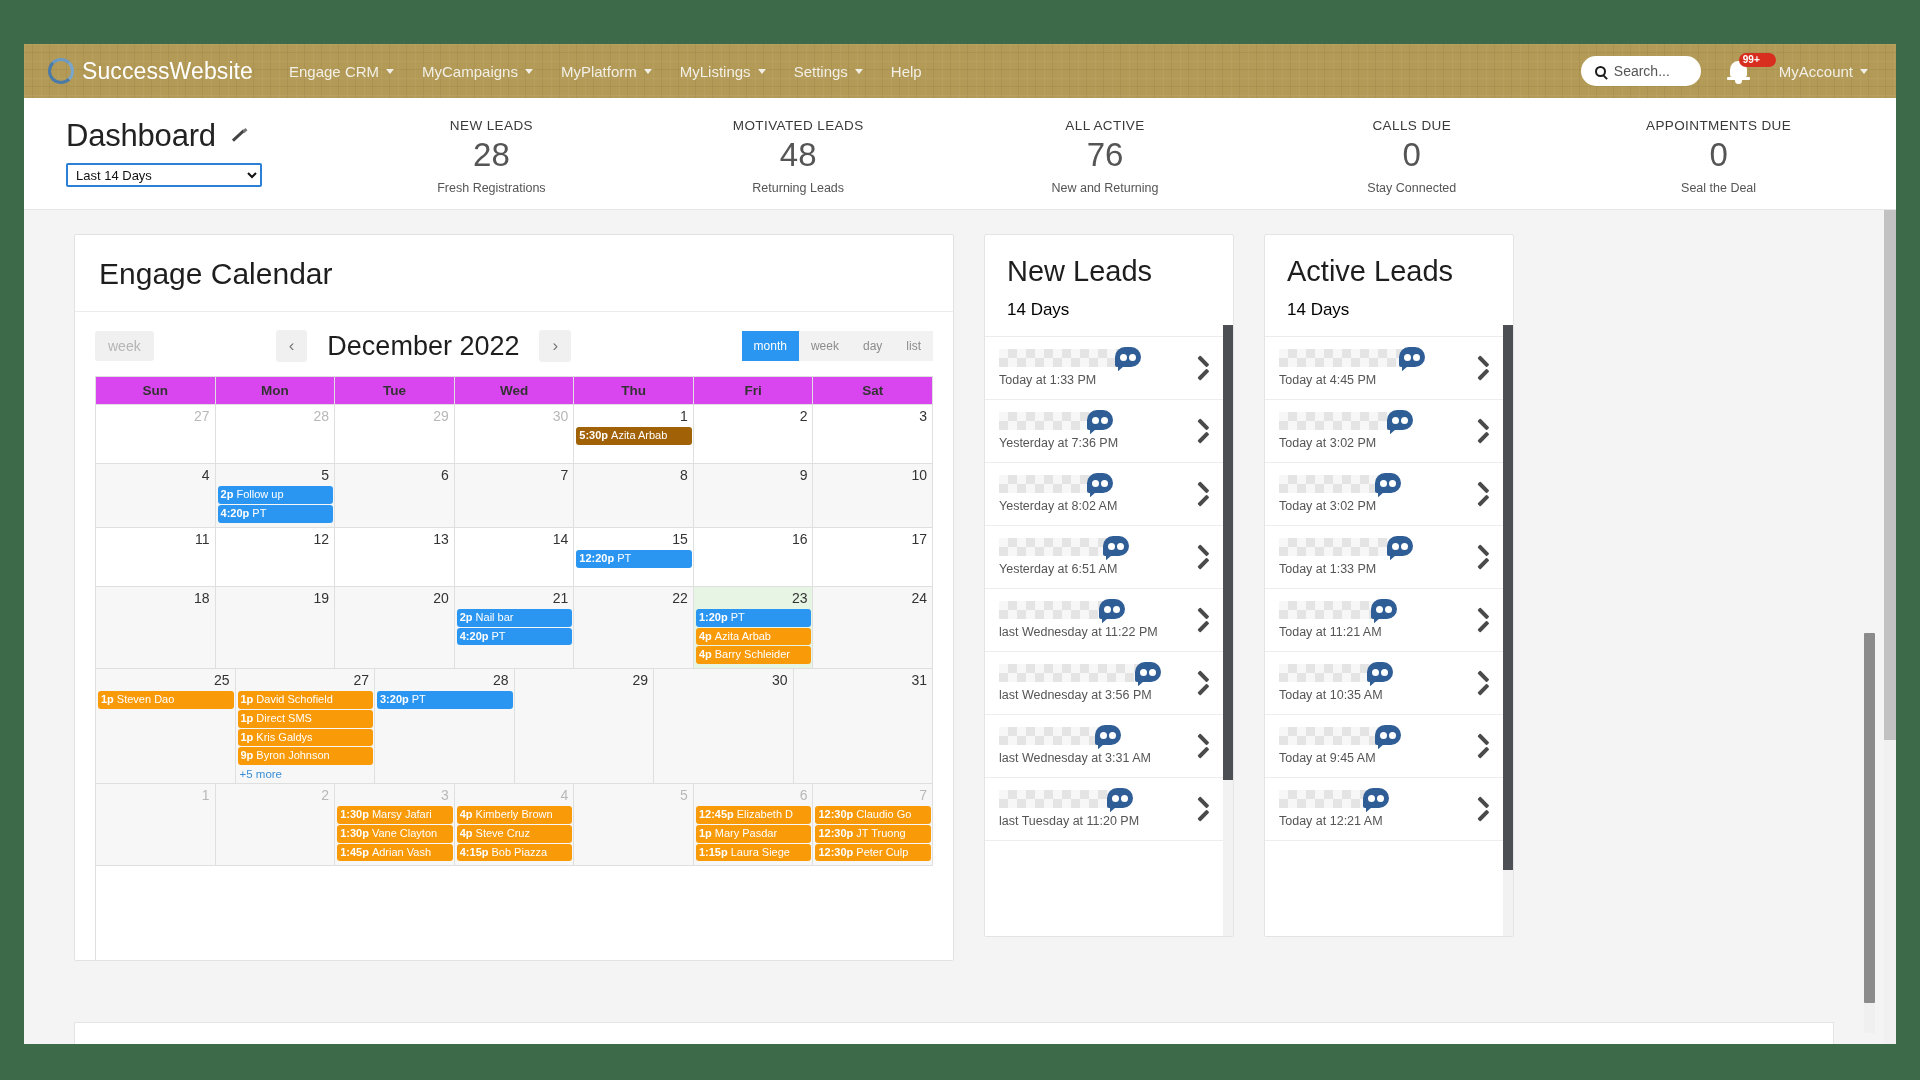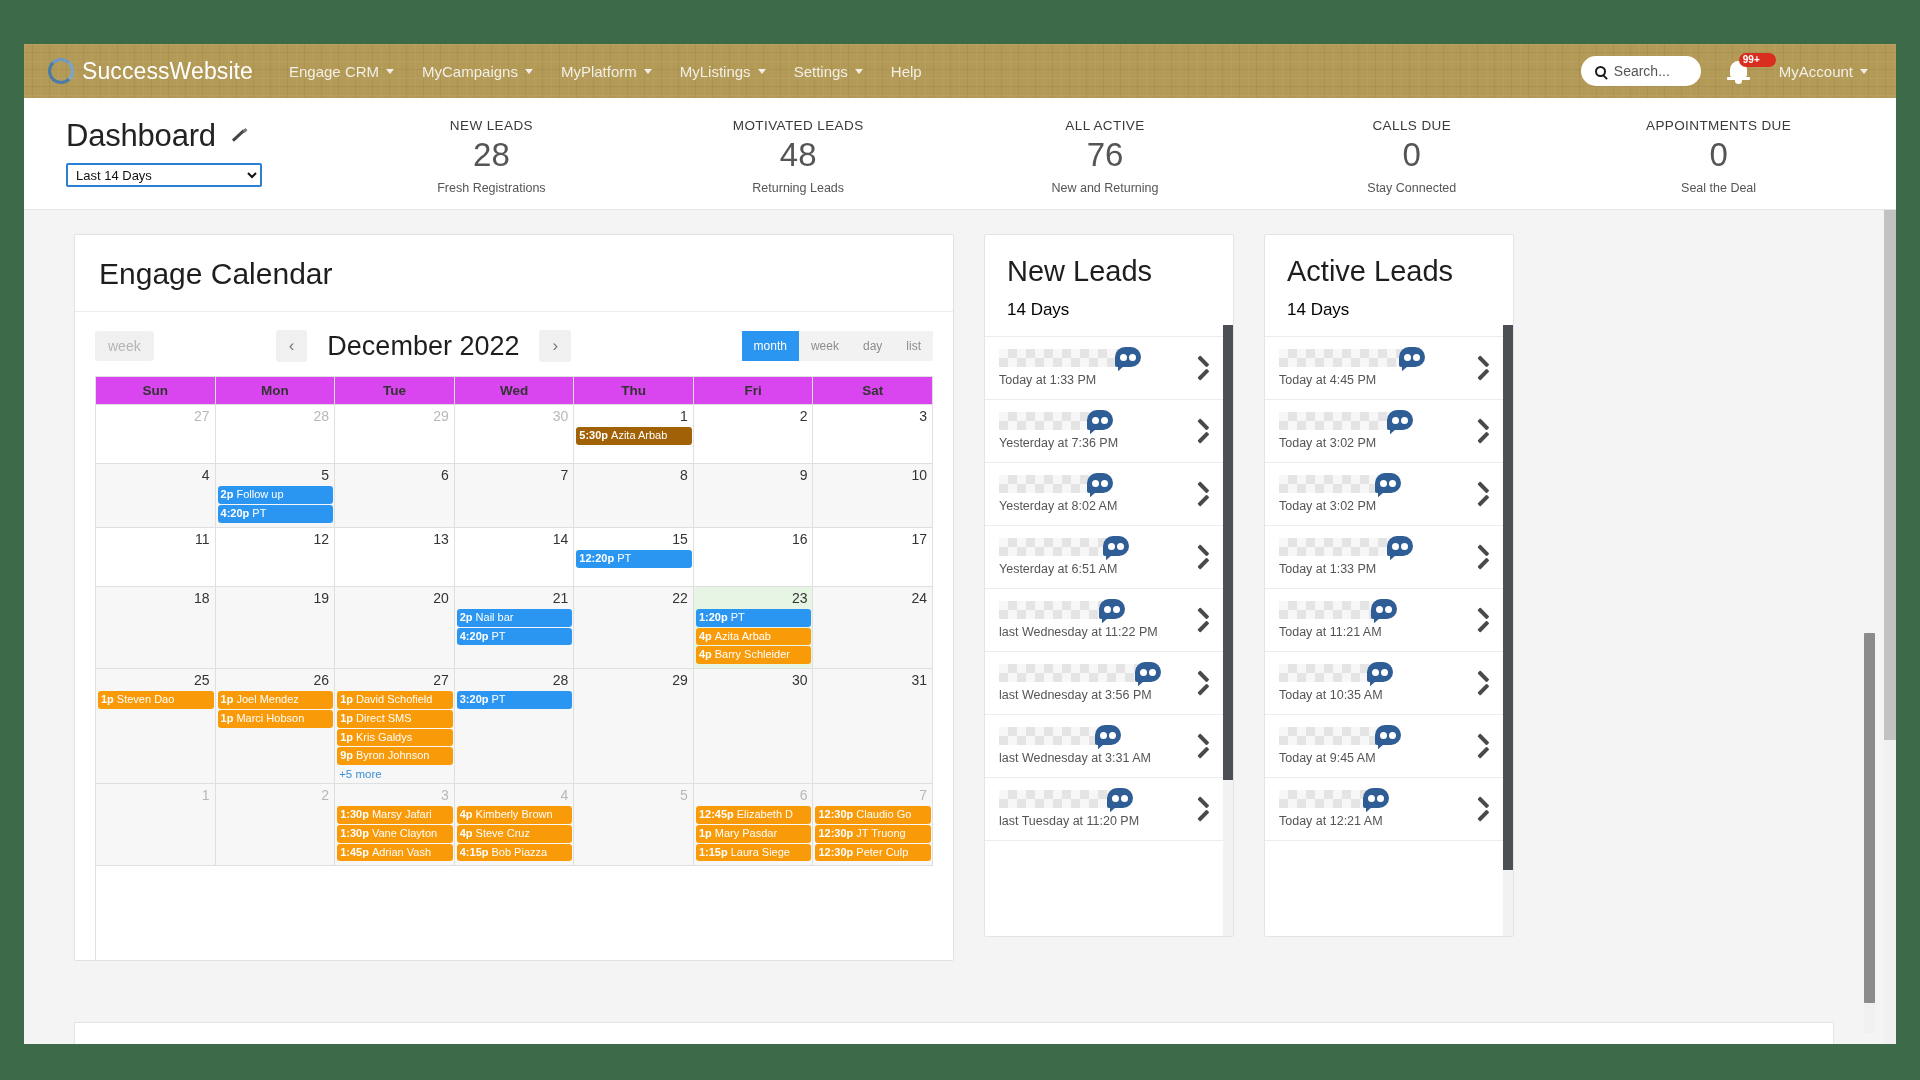--- a/index.html
+++ b/index.html
@@ -742,25 +742,20 @@
                 <div class="day shaded">
                   <div class="daynum">24</div>
                 </div>
               </div>
               <div class="week">
                 <div class="day shaded">
                   <div class="daynum">25</div>
                   <div class="ev orange"><b>1p</b><span>Steven Dao</span></div>
                 </div>
                 <div class="day shaded">
-                  <div class="daynum">26</div>
-                  <div class="ev orange"><b>1p</b><span>Joel Mendez</span></div>
-                  <div class="ev orange"><b>1p</b><span>Marci Hobson</span></div>
-                </div>
-                <div class="day shaded">
                   <div class="daynum">27</div>
                   <div class="ev orange"><b>1p</b><span>David Schofield</span></div>
                   <div class="ev orange"><b>1p</b><span>Direct SMS</span></div>
                   <div class="ev orange"><b>1p</b><span>Kris Galdys</span></div>
                   <div class="ev orange"><b>9p</b><span>Byron Johnson</span></div>
                   <div class="more">+5 more</div>
                 </div>
                 <div class="day shaded">
                   <div class="daynum">28</div>
                   <div class="ev blue"><b>3:20p</b><span>PT</span></div>

